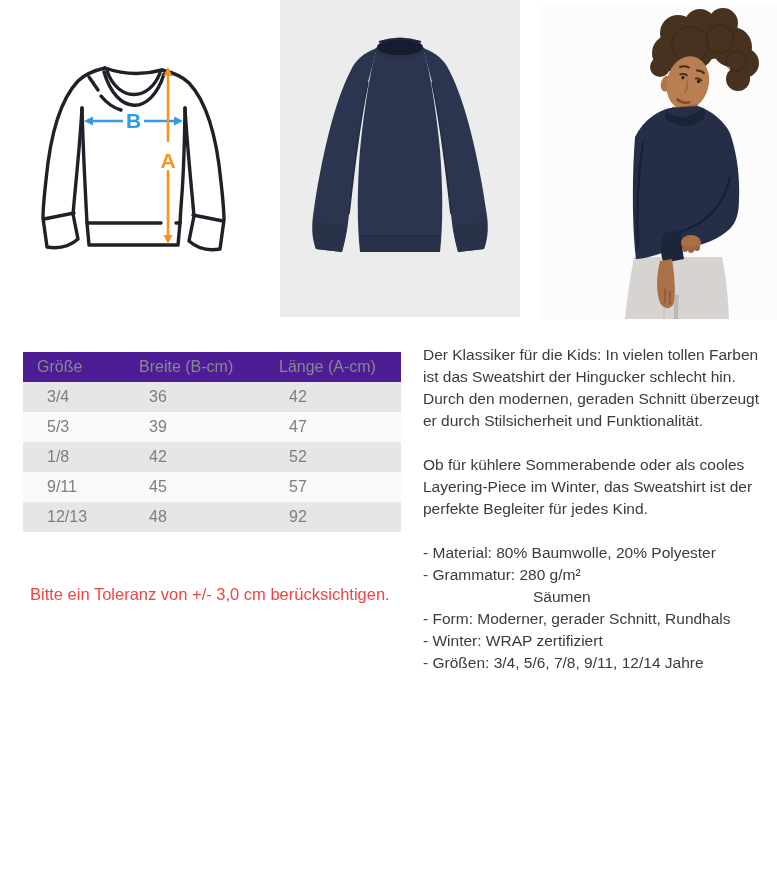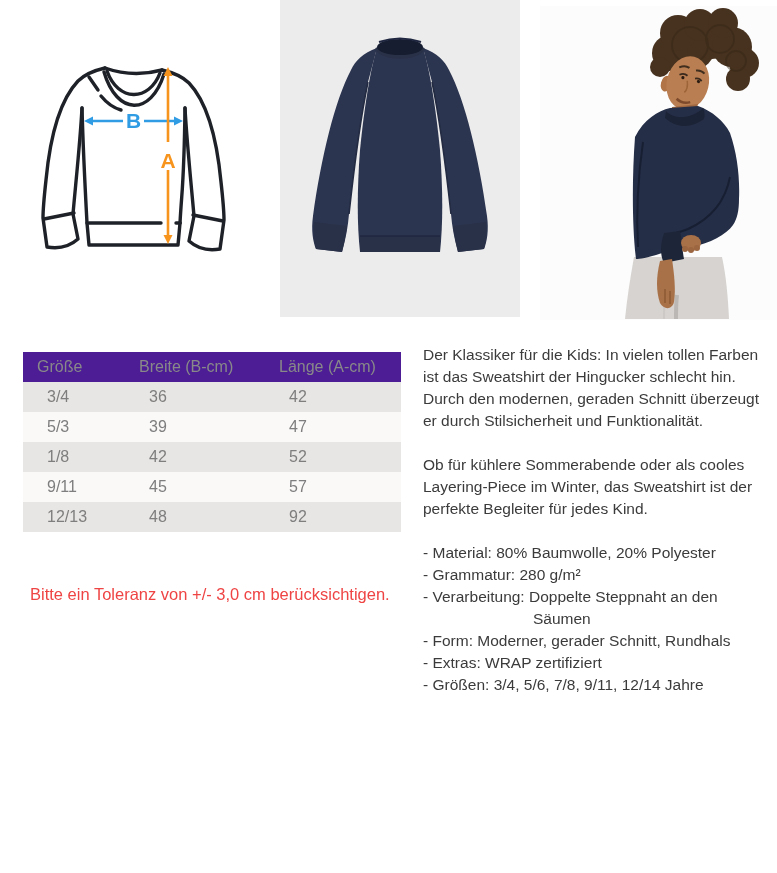--- a/index.html
+++ b/index.html
@@ -204,21 +204,20 @@
   </table>
 
   <div class="tolerance">Bitte ein Toleranz von +/- 3,0 cm berücksichtigen.</div>
 
   <div class="desc">
     <p>Der Klassiker für die Kids: In vielen tollen Farben ist das Sweatshirt der Hingucker schlecht hin. Durch den modernen, geraden Schnitt überzeugt er durch Stilsicherheit und Funktionalität.</p>
     <p>Ob für kühlere Sommerabende oder als cooles Layering-Piece im Winter, das Sweatshirt ist der perfekte Begleiter für jedes Kind.</p>
     <div class="bullets">
       <div class="bullet-line">- Material: 80% Baumwolle, 20% Polyester</div>
       <div class="bullet-line">- Grammatur: 280 g/m²</div>
-      <div class="bullet-line">- Verarbeitung: Doppelte Steppnaht an den</div>
       <div class="bullet-line indent">Säumen</div>
       <div class="bullet-line">- Form: Moderner, gerader Schnitt, Rundhals</div>
-      <div class="bullet-line">- Extras: WRAP zertifiziert</div>
+      <div class="bullet-line">- Winter: WRAP zertifiziert</div>
       <div class="bullet-line">- Größen: 3/4, 5/6, 7/8, 9/11, 12/14 Jahre</div>
     </div>
   </div>
 
 </div>
 
 </body></html>

